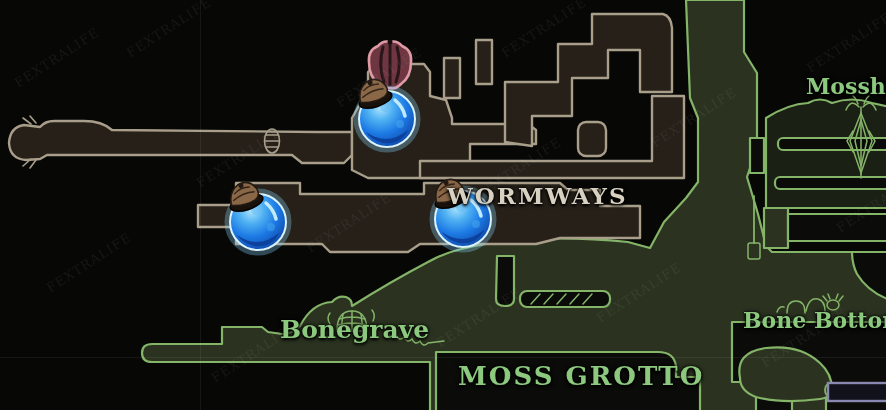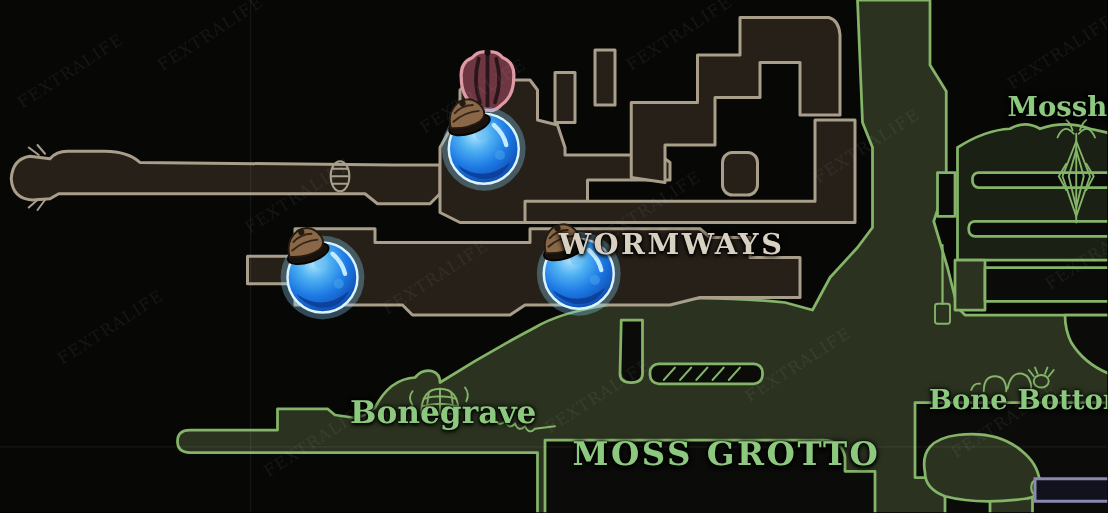--- a/index.html
+++ b/index.html
@@ -23,21 +23,21 @@
   .flower-groove{stroke:#2a151a;fill:none;stroke-width:3;stroke-linecap:round;}
   
   .map-label{
     position:absolute;font-weight:bold;white-space:nowrap;
     text-shadow:0 0 5px rgba(0,0,0,.95),0 2px 3px rgba(0,0,0,.9),0 0 2px #000;
   }
   .lbl-wormways{left:447px;top:182px;font-size:23px;letter-spacing:2px;color:var(--c-label-tan);}
   .lbl-mosshome{left:806px;top:73px;font-size:22px;color:var(--c-label-green);}
   .lbl-bonegrave{left:280px;top:315px;font-size:25px;color:var(--c-label-green);}
   .lbl-bone-bottom{left:743px;top:307px;font-size:22px;color:var(--c-label-green);}
-  .lbl-moss-grotto{left:458px;top:349px;font-size:26px;letter-spacing:2px;color:var(--c-label-green);}
+  .lbl-moss-grotto{left:458px;top:361px;font-size:26px;letter-spacing:2px;color:var(--c-label-green);}
   
   .wm-layer{position:absolute;left:0;top:0;width:100%;height:100%;pointer-events:none;}
   .wm{
     position:absolute;font-size:13px;letter-spacing:1px;
     color:rgba(215,215,215,0.075);transform:rotate(-33deg);
     font-family:"DejaVu Serif","Liberation Serif",serif;
   }
 </style>
 </head>
 <body>

